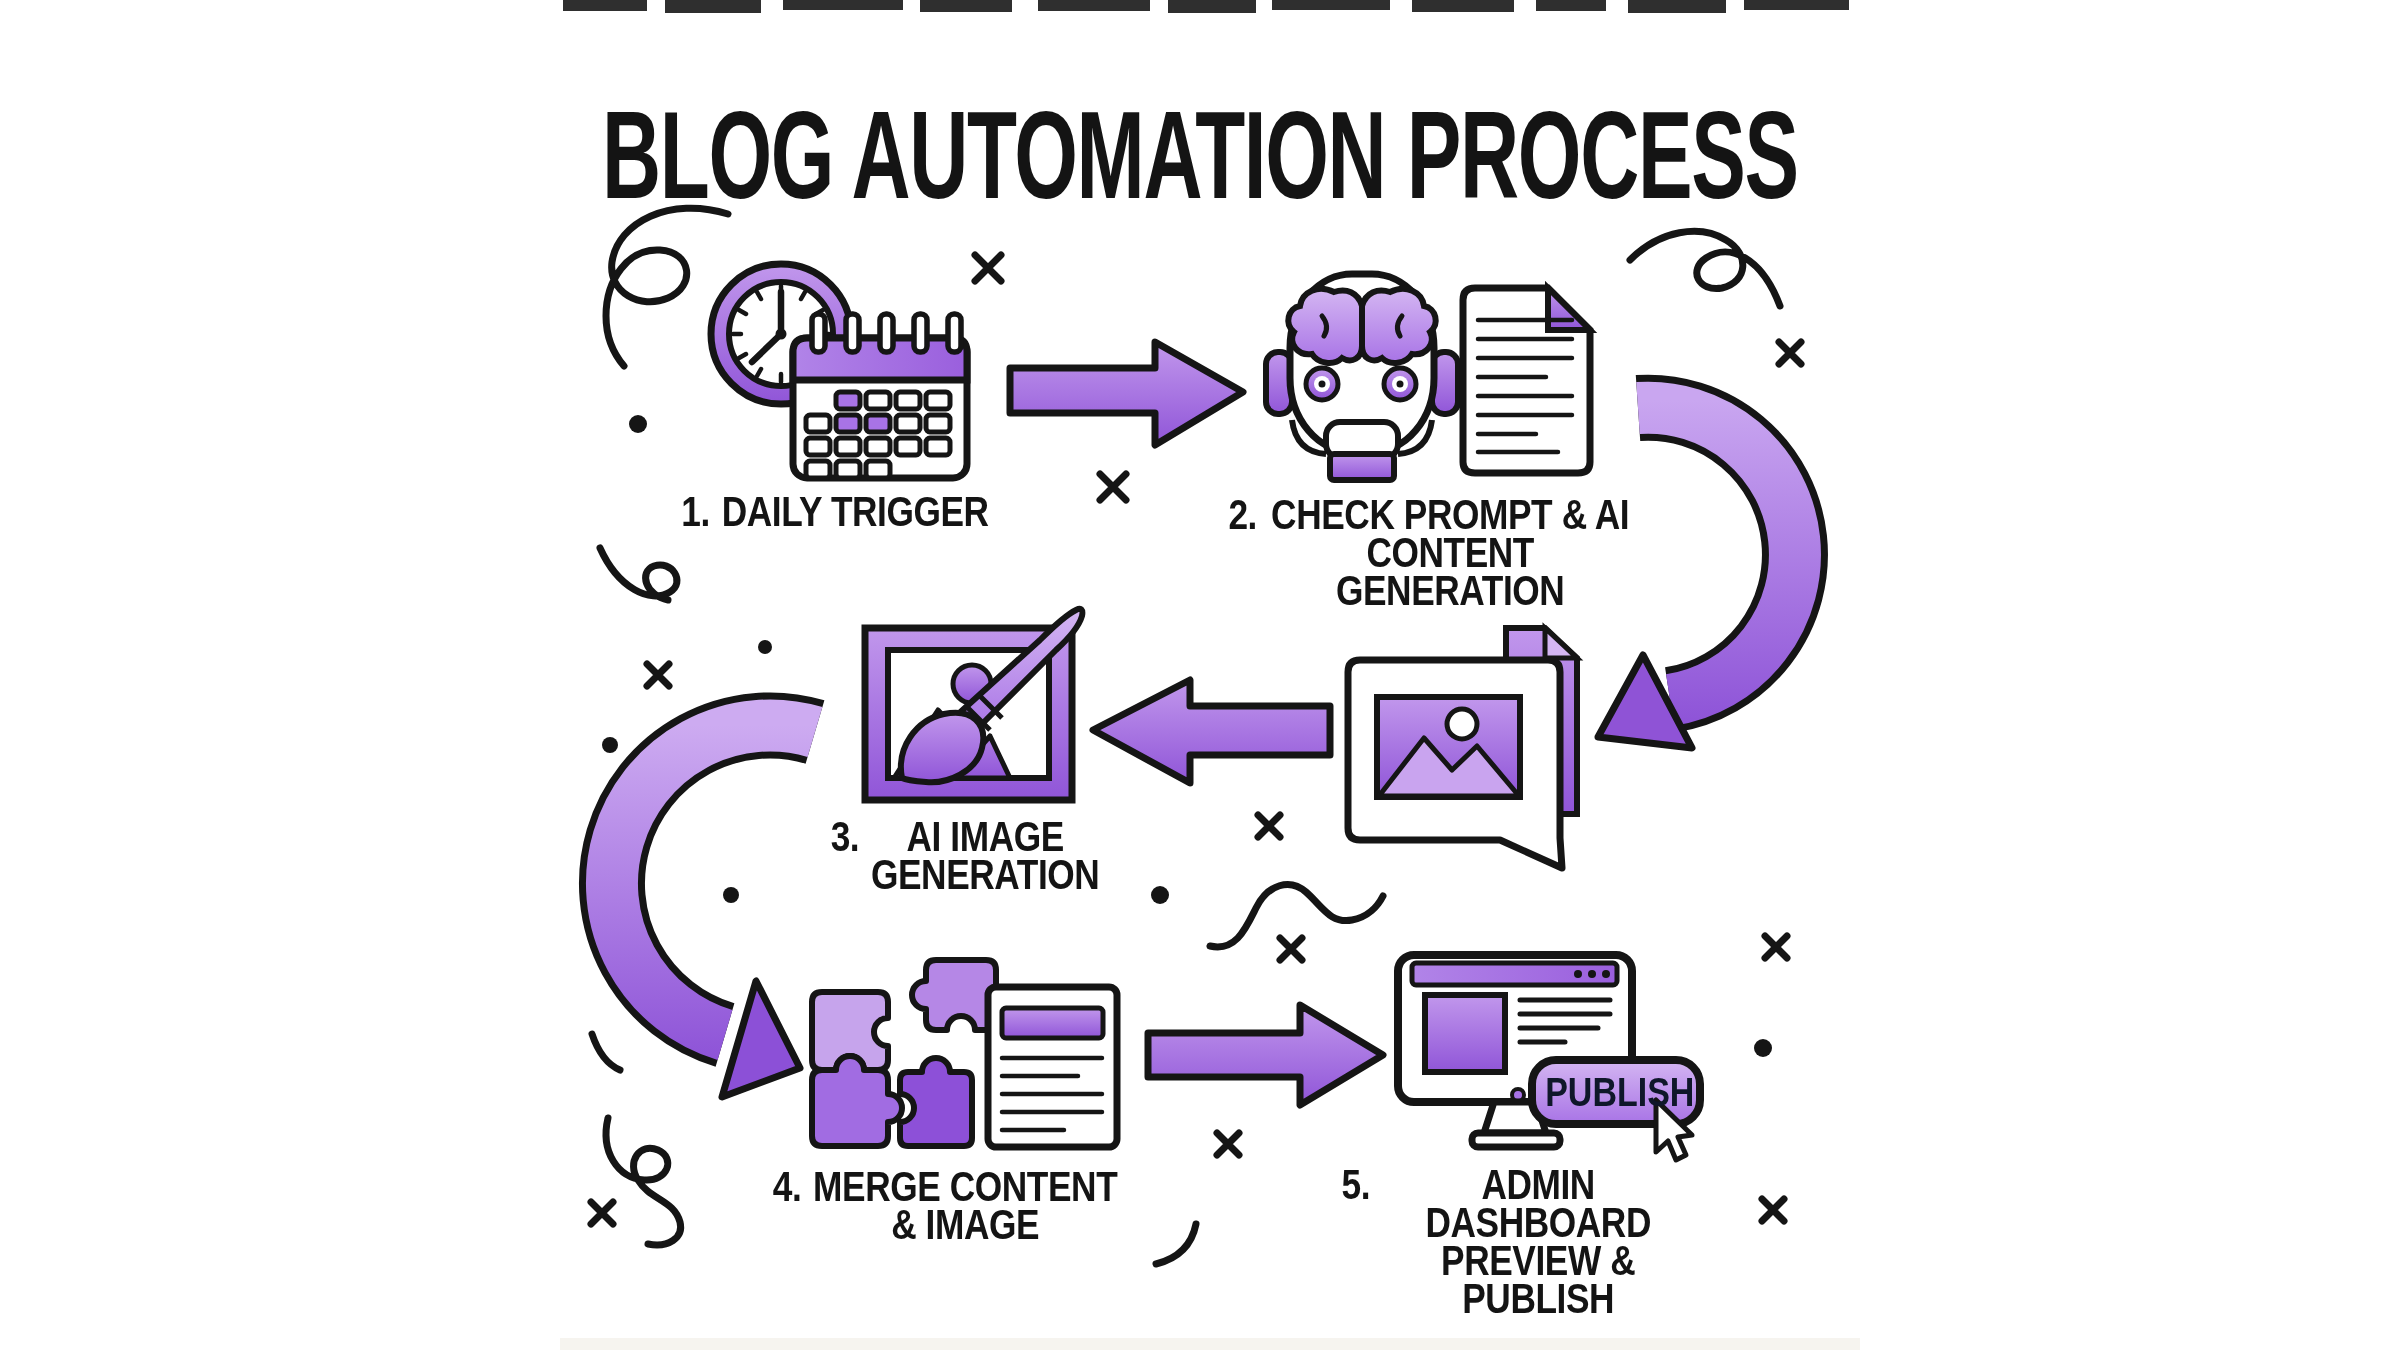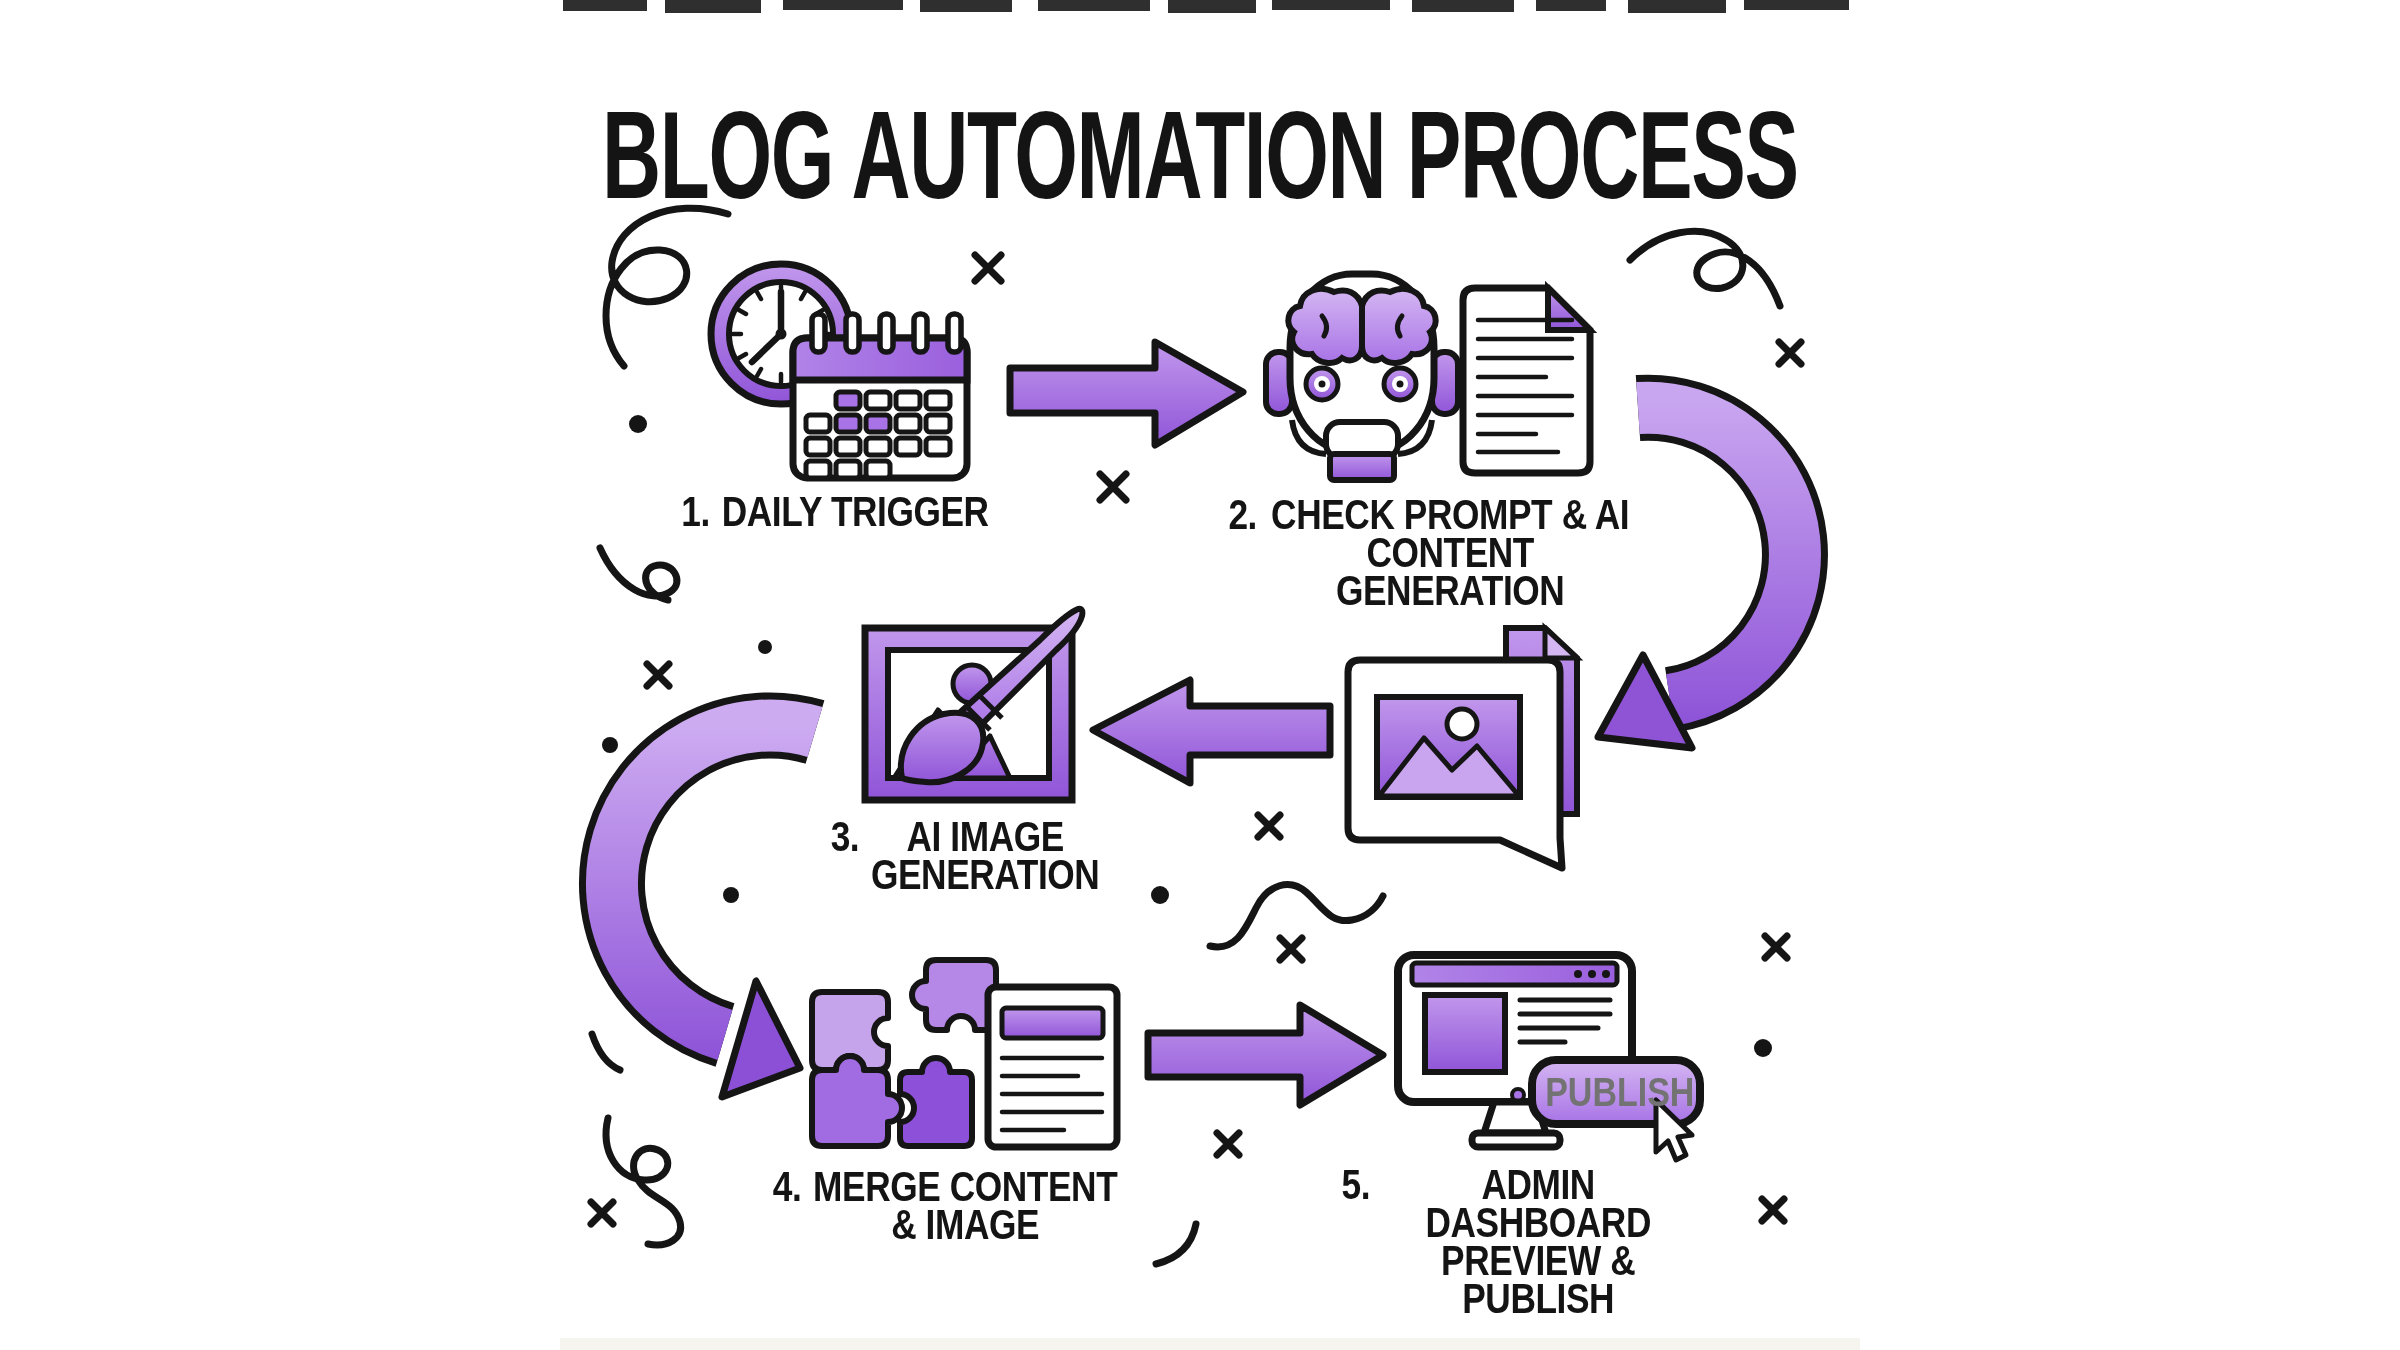--- a/index.html
+++ b/index.html
@@ -13,21 +13,21 @@
               font-size:42px;line-height:40px;font-weight:700;letter-spacing:-0.5px;
               transform:scaleX(0.84);transform-origin:50% 0%;text-align:center;}
   .step-label .lines{display:flex;flex-direction:column;align-items:center;}
   .step-label .lines span:empty{display:none;}
   .lbl1{left:620px;top:492px;width:430px;}
   .lbl2{left:1190px;top:496px;width:480px;line-height:38px;}
   .lbl3{left:760px;top:818px;width:410px;line-height:38px;}
   .lbl4{left:730px;top:1168px;width:430px;line-height:38px;}
   .lbl5{left:1308px;top:1166px;width:420px;line-height:38px;}
   .publish{left:1532px;top:1068px;width:168px;height:48px;line-height:48px;text-align:center;
-           font-size:40px;font-weight:700;color:#737373;z-index:6;}
+           font-size:40px;font-weight:700;color:#0f172a;z-index:6;}
   .publish .squeeze{display:inline-block;transform:scaleX(0.85);transform-origin:50% 50%;white-space:nowrap;}
 </style>
 </head>
 <body>
 
 <div class="canvas">
 
 <svg class="gfx" viewBox="0 0 2400 1350">
   <defs>
     <linearGradient id="gA" x1="0" y1="0" x2="0" y2="1">

